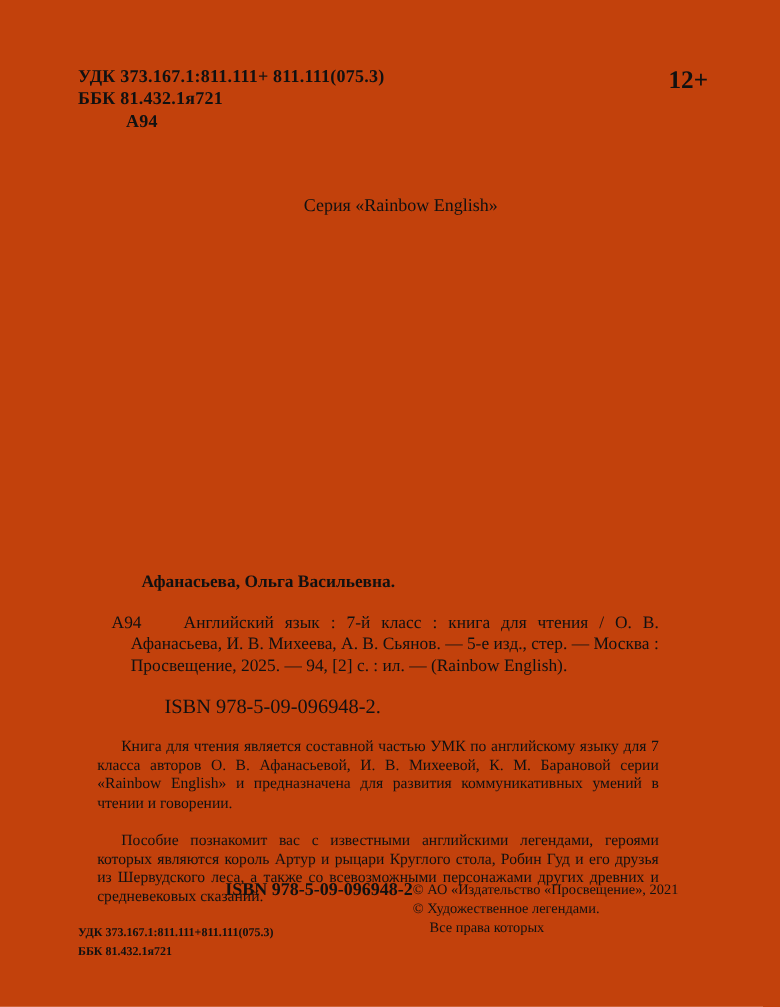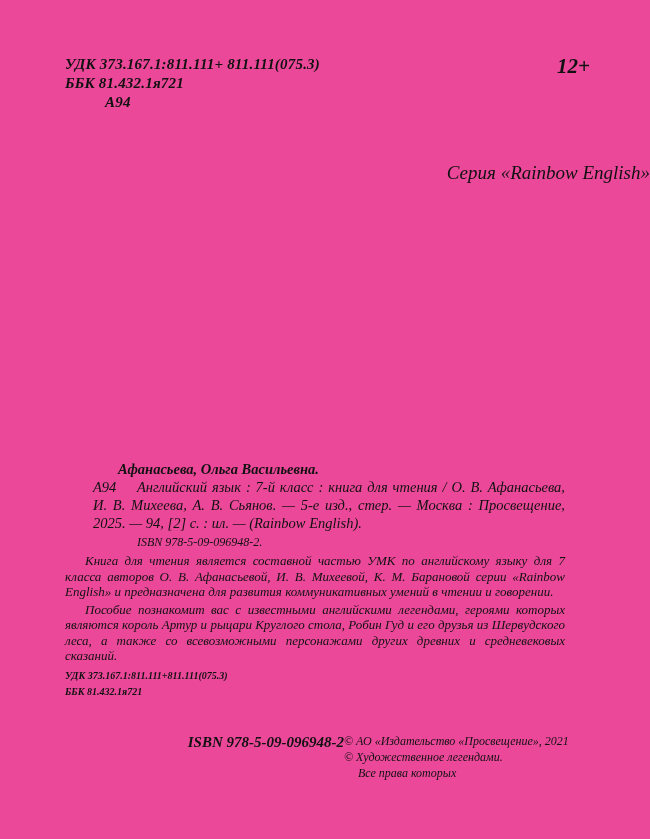--- a/index.html
+++ b/index.html
@@ -11,22 +11,21 @@
     width: 650px;
     height: 839px;
     position: relative;
     font-family: "Liberation Serif", serif;
     color: #111111;
     overflow: hidden;
   }
   .page {
     position: absolute;
     inset: 0;
-    background: #ec4899;
-    font-style: italic;
+    background: #c2410c;
   }
 
   
   .header-row {
     position: absolute;
     top: 55px;
     left: 65px;
     right: 60px;
     display: flex;
     justify-content: space-between;
@@ -47,35 +46,35 @@
     line-height: 22px;
     margin-left: 38px;
   }
 
   
   .series {
     position: absolute;
     top: 163px;
     left: 0;
     right: 0;
-    text-align: right;
-    font-size: 19px;
+    text-align: center;
+    font-size: 15px;
     line-height: 19px;
     padding-left: 18px;
   }
 
   
   .biblio {
     position: absolute;
     top: 460px;
     left: 65px;
     width: 500px;
   }
   .biblio p {
-    margin: 0;
+    margin: 16px;
   }
   .author {
     font-weight: bold;
     font-size: 14.5px;
     line-height: 18px;
     margin-left: 53px !important;
   }
   .entry-wrap {
     position: relative;
     margin-left: 28px;
@@ -87,21 +86,21 @@
     font-size: 14.5px;
     line-height: 18px;
   }
   .entry {
     font-size: 14.5px;
     line-height: 18px;
     text-align: justify;
     text-indent: 44px;
   }
   .isbn-line {
-    font-size: 12px;
+    font-size: 17px;
     line-height: 18px;
     margin-left: 72px !important;
     margin-top: 1px !important;
   }
   .annotation {
     font-size: 13px;
     line-height: 15.5px;
     text-align: justify;
     text-indent: 20px;
     margin-top: 2px !important;

